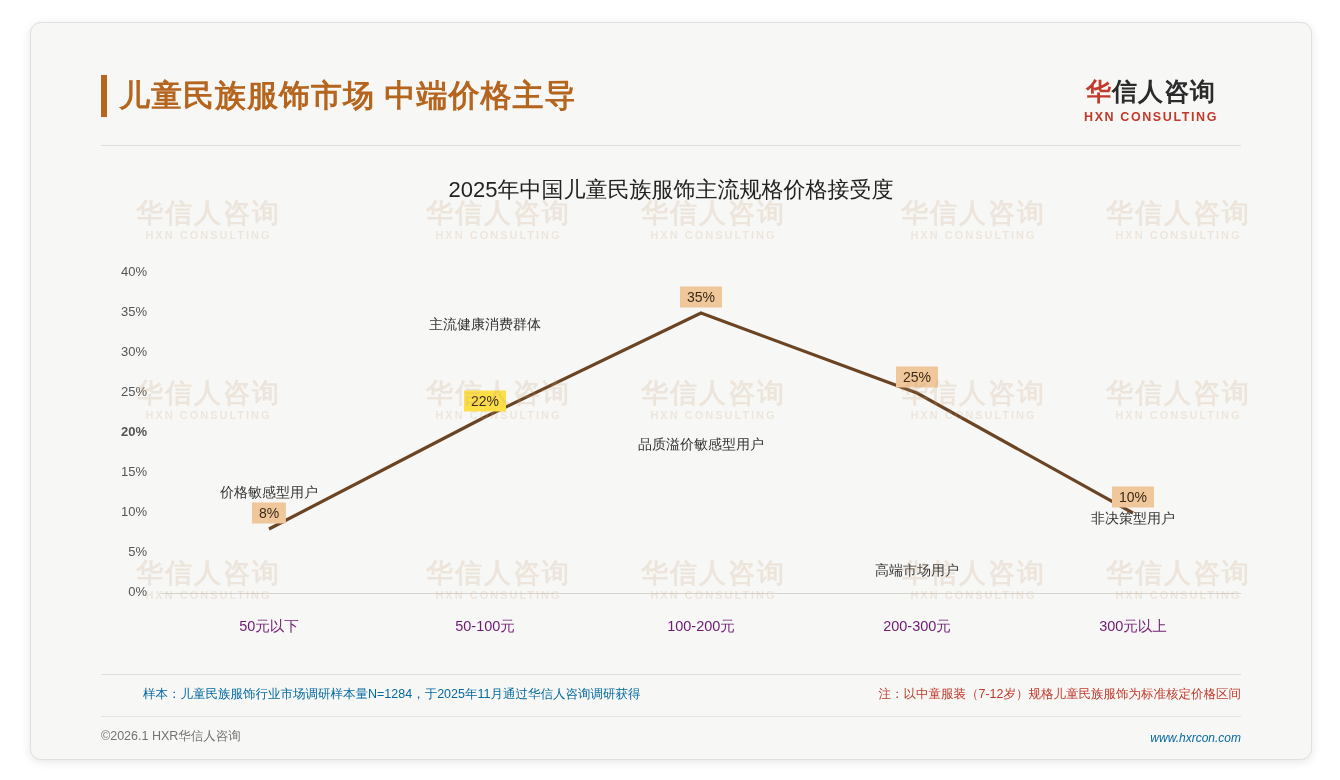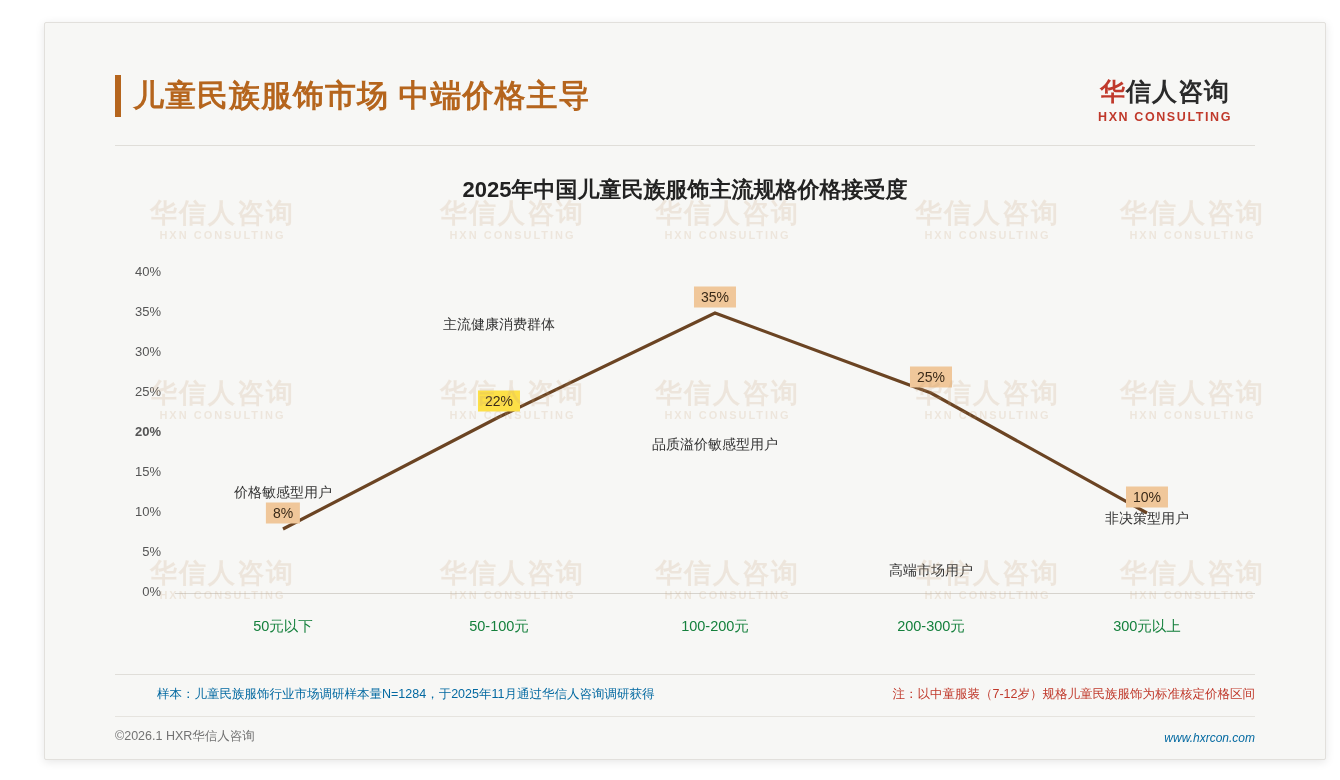--- a/index.html
+++ b/index.html
@@ -8,27 +8,27 @@
     background: #ffffff;
   }
   body {
     width: 1340px;
     height: 780px;
     font-family: "Liberation Sans", sans-serif;
     overflow: hidden;
   }
   .slide {
     position: absolute;
-    left: 44px;
+    left: 30px;
     top: 22px;
     width: 1280px;
     height: 736px;
     background: #f7f7f5;
     border: 1px solid #e2e0dc;
-    border-radius: 2px;
+    border-radius: 11px;
     box-shadow: 0 2px 10px rgba(0,0,0,0.10);
     overflow: hidden;
   }
 
   
   .header {
     position: absolute;
     left: 0; top: 0;
     width: 100%;
     height: 104px;
@@ -84,21 +84,21 @@
   }
 
   
   .chart-title {
     position: absolute;
     left: 0;
     top: 152px;
     width: 100%;
     text-align: center;
     font-size: 22px;
-    font-weight: bold;
+    font-weight: normal;
     color: #222;
   }
   .plot {
     position: absolute;
     left: 70px;
     top: 230px;
     width: 1140px;
     height: 390px;
   }
   .wm {
@@ -124,21 +124,21 @@
   .baseline {
     position: absolute;
     left: 60px;
     right: 0;
     height: 1px;
     background: #d6d3cd;
   }
   .cat-label {
     position: absolute;
     font-size: 14.5px;
-    color: #15803d;
+    color: #701a75;
     text-align: left;
     transform: translateX(-50%);
     white-space: nowrap;
   }
   .pt-label {
     position: absolute;
     font-size: 14px;
     color: #3a2a18;
     background: #f0c79a;
     padding: 2px 7px 3px 7px;

